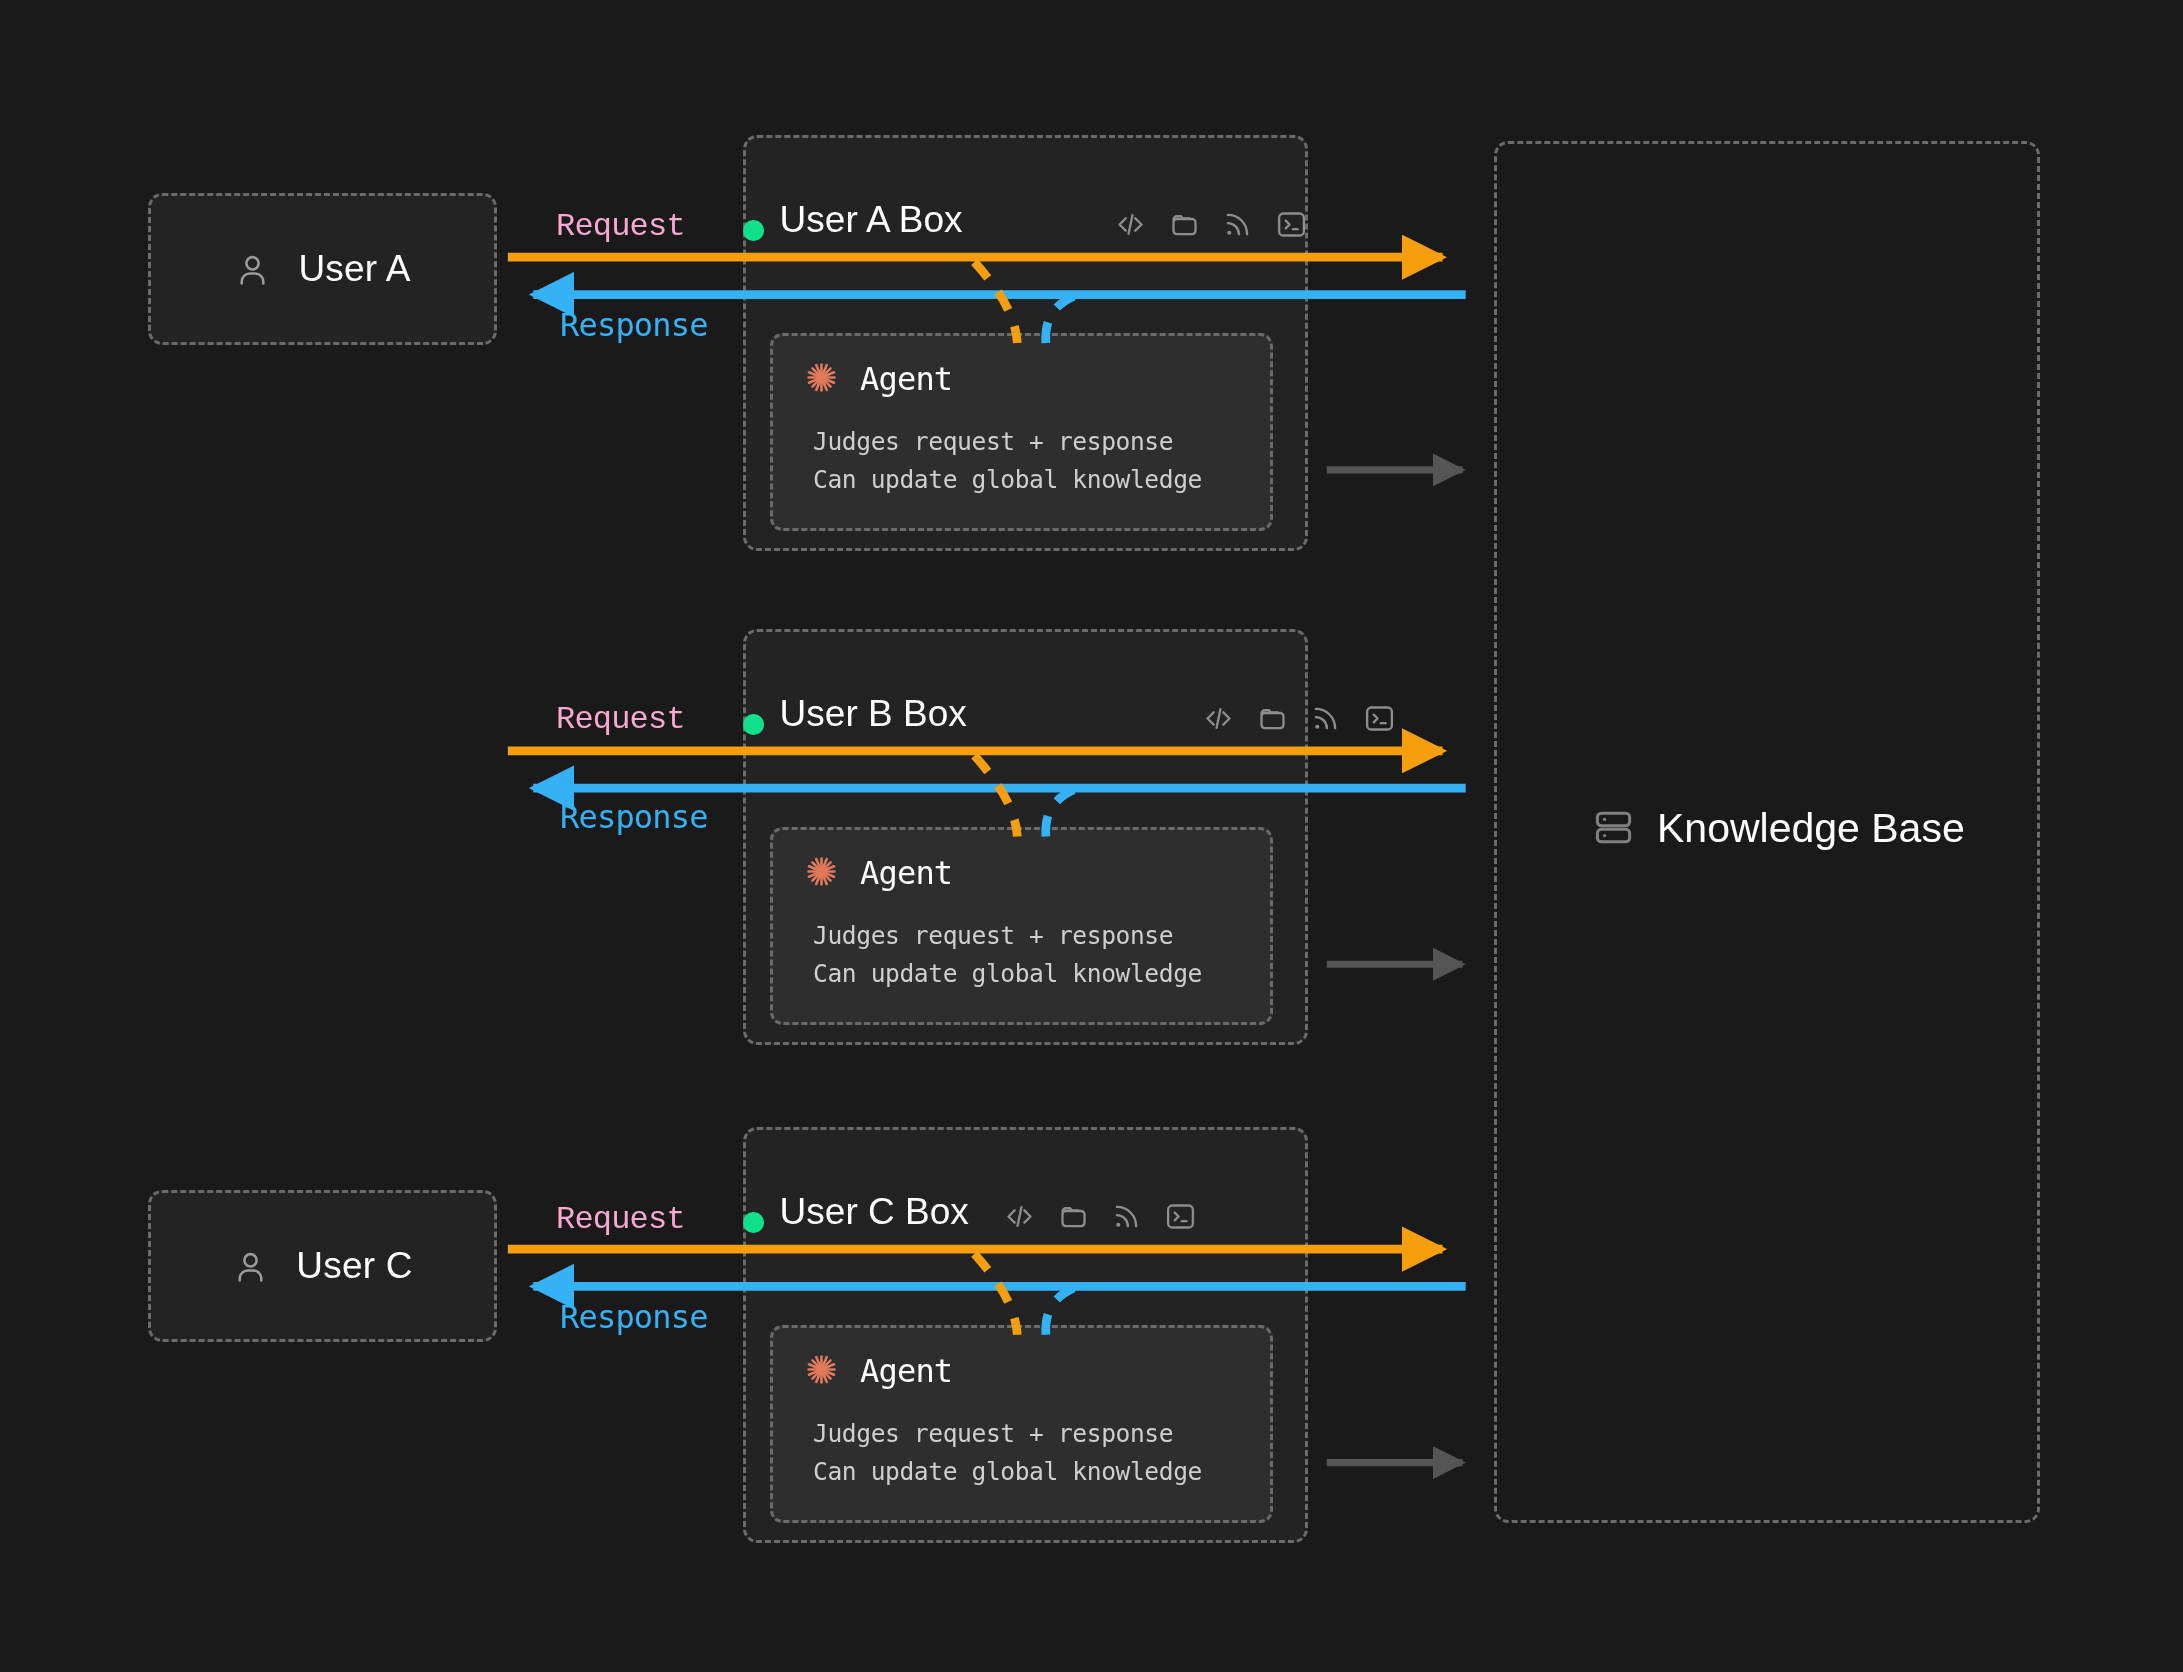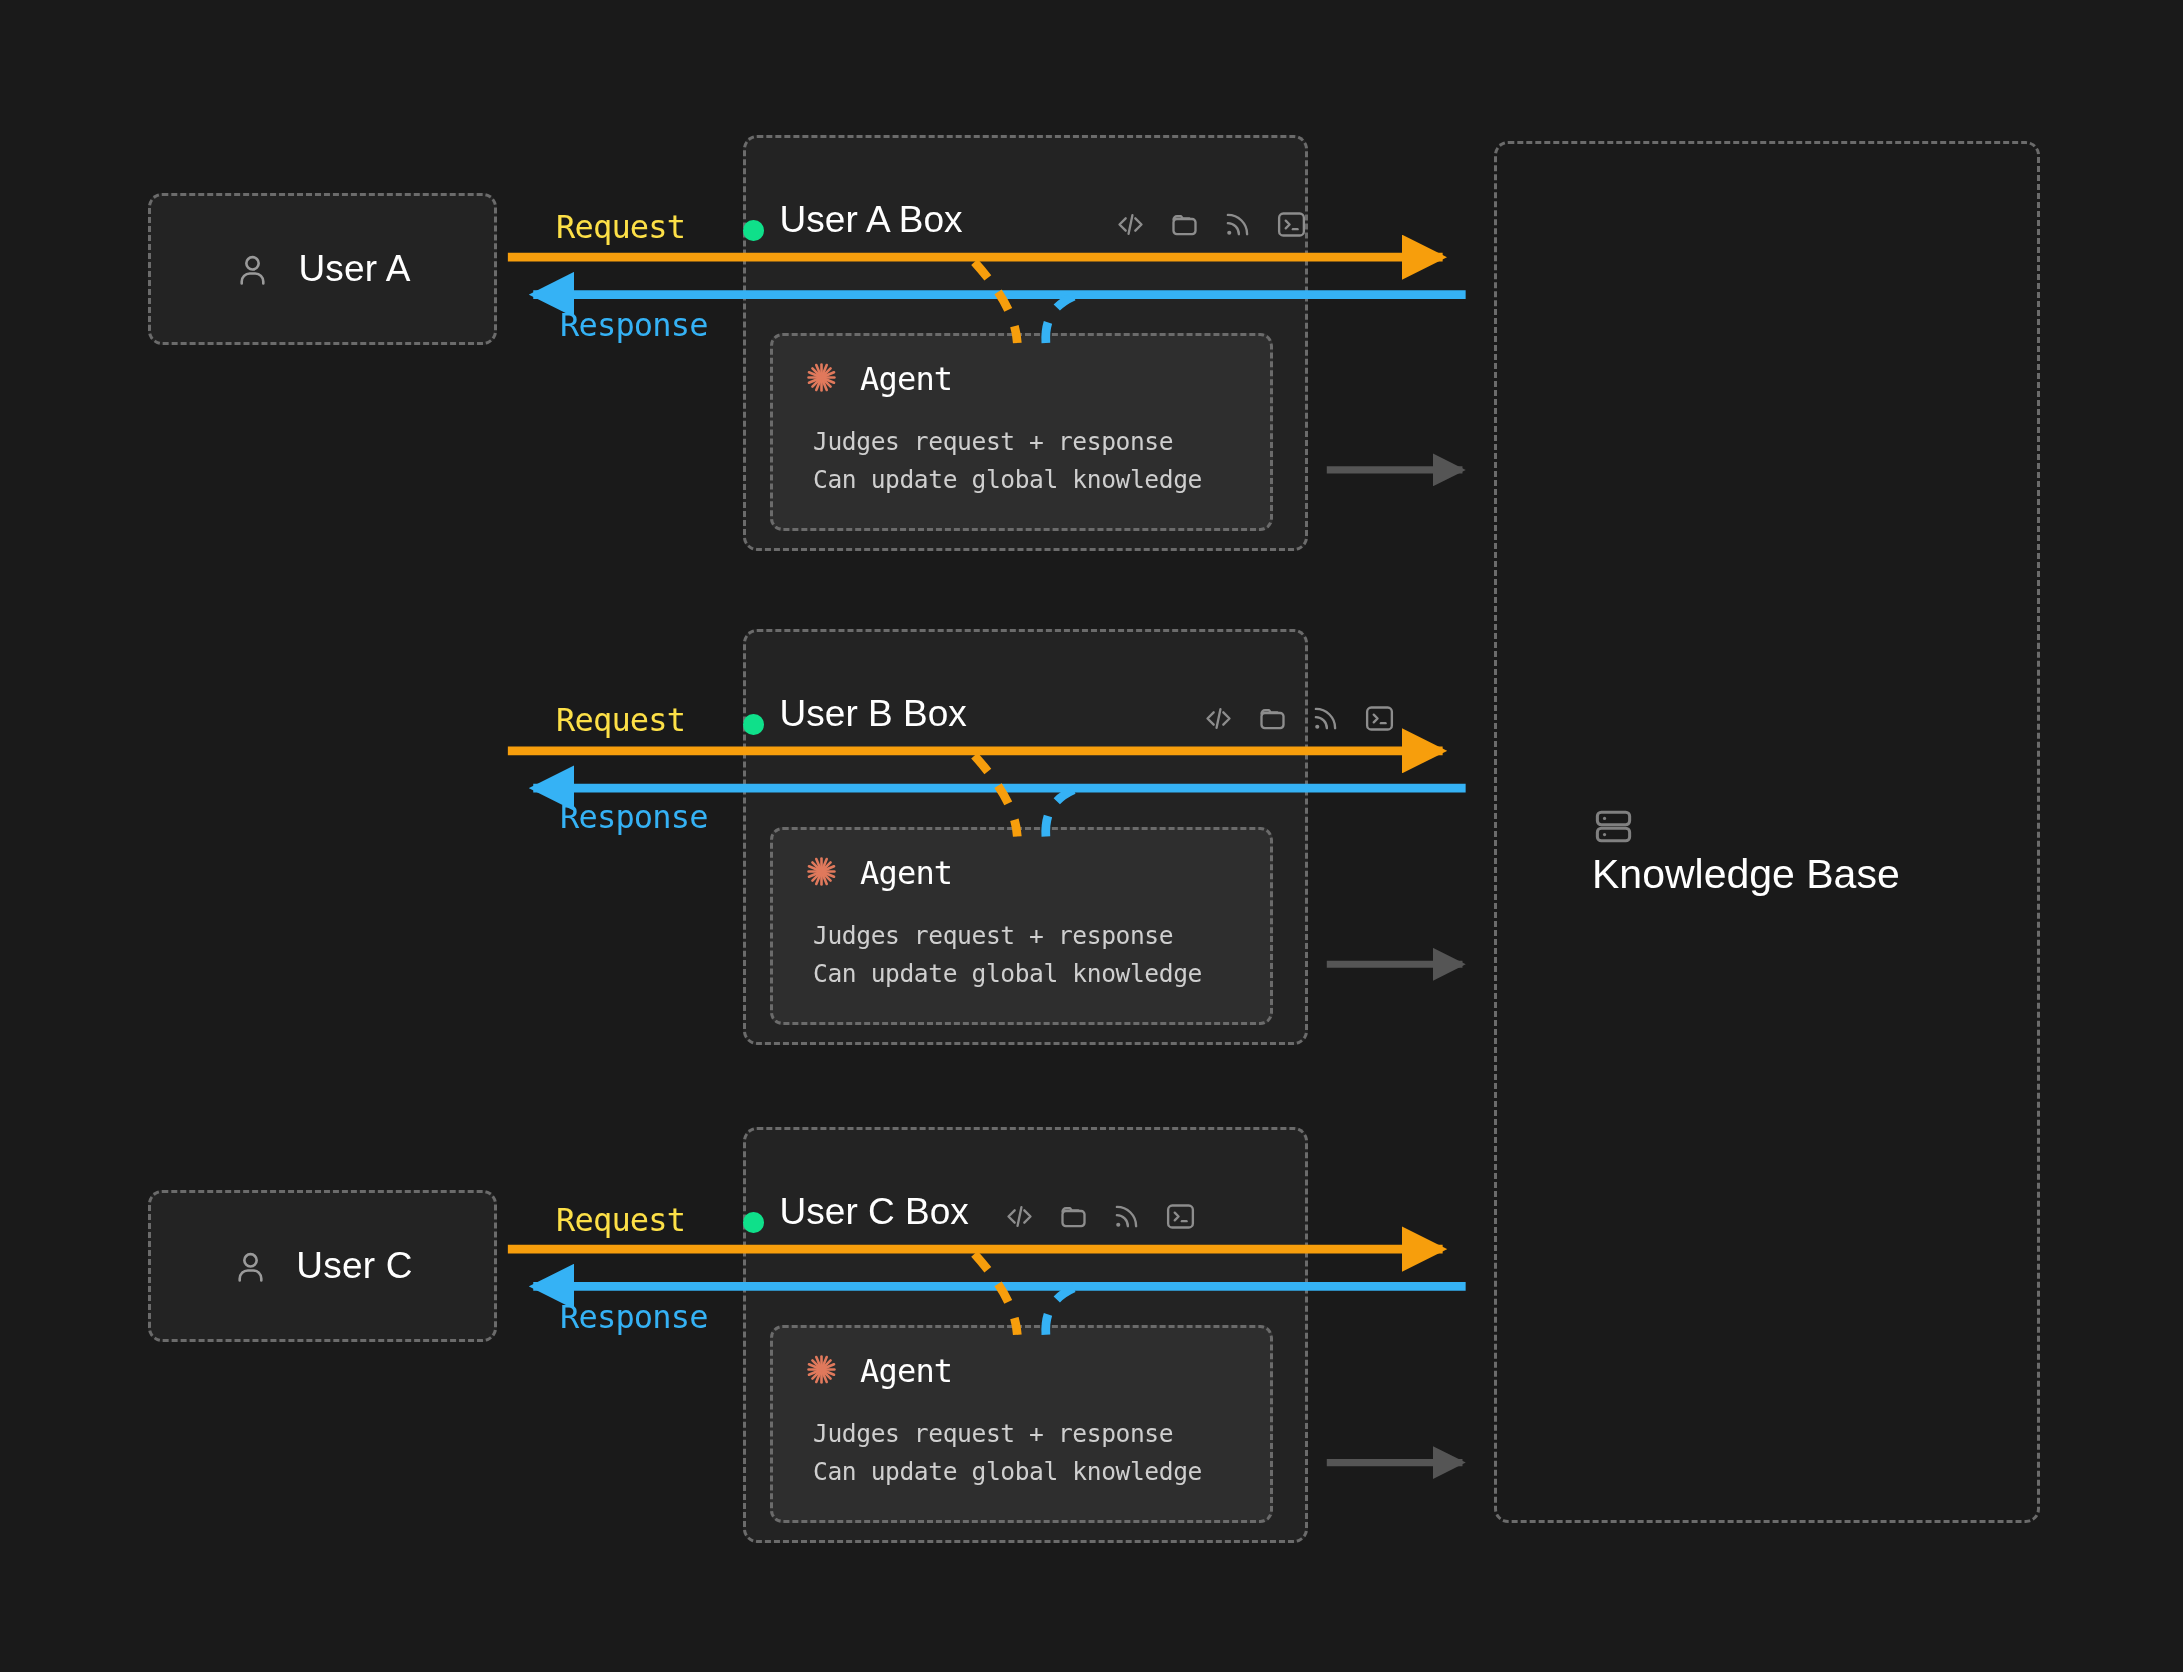--- a/index.html
+++ b/index.html
@@ -85,27 +85,27 @@
     font-family:"DejaVu Sans Mono","Liberation Mono",monospace;
     letter-spacing:-0.4px;white-space:nowrap;
   }
 
   
   .flow-label{
     position:absolute;
     font-family:"DejaVu Sans Mono","Liberation Mono",monospace;
     font-size:32px;letter-spacing:-0.8px;white-space:nowrap;
   }
-  .flow-label.req{color:#fde047;}
+  .flow-label.req{color:#f9a8d4;font-family:Liberation Mono, monospace;}
   .flow-label.res{color:#35b2f5;margin-left:11px;}
 
   
   .kb-label{
     position:absolute;
-    display:flex;flex-direction:column;
+    display:flex;align-items:center;gap:22px;
   }
   .kb-label .kb-text{color:#ffffff;font-size:41px;white-space:nowrap;}
 
   svg.overlay{position:absolute;left:0;top:0;width:2183px;height:1673px;pointer-events:none;}
 </style>
 </head>
 <body>
 
 <div class="canvas">
 

